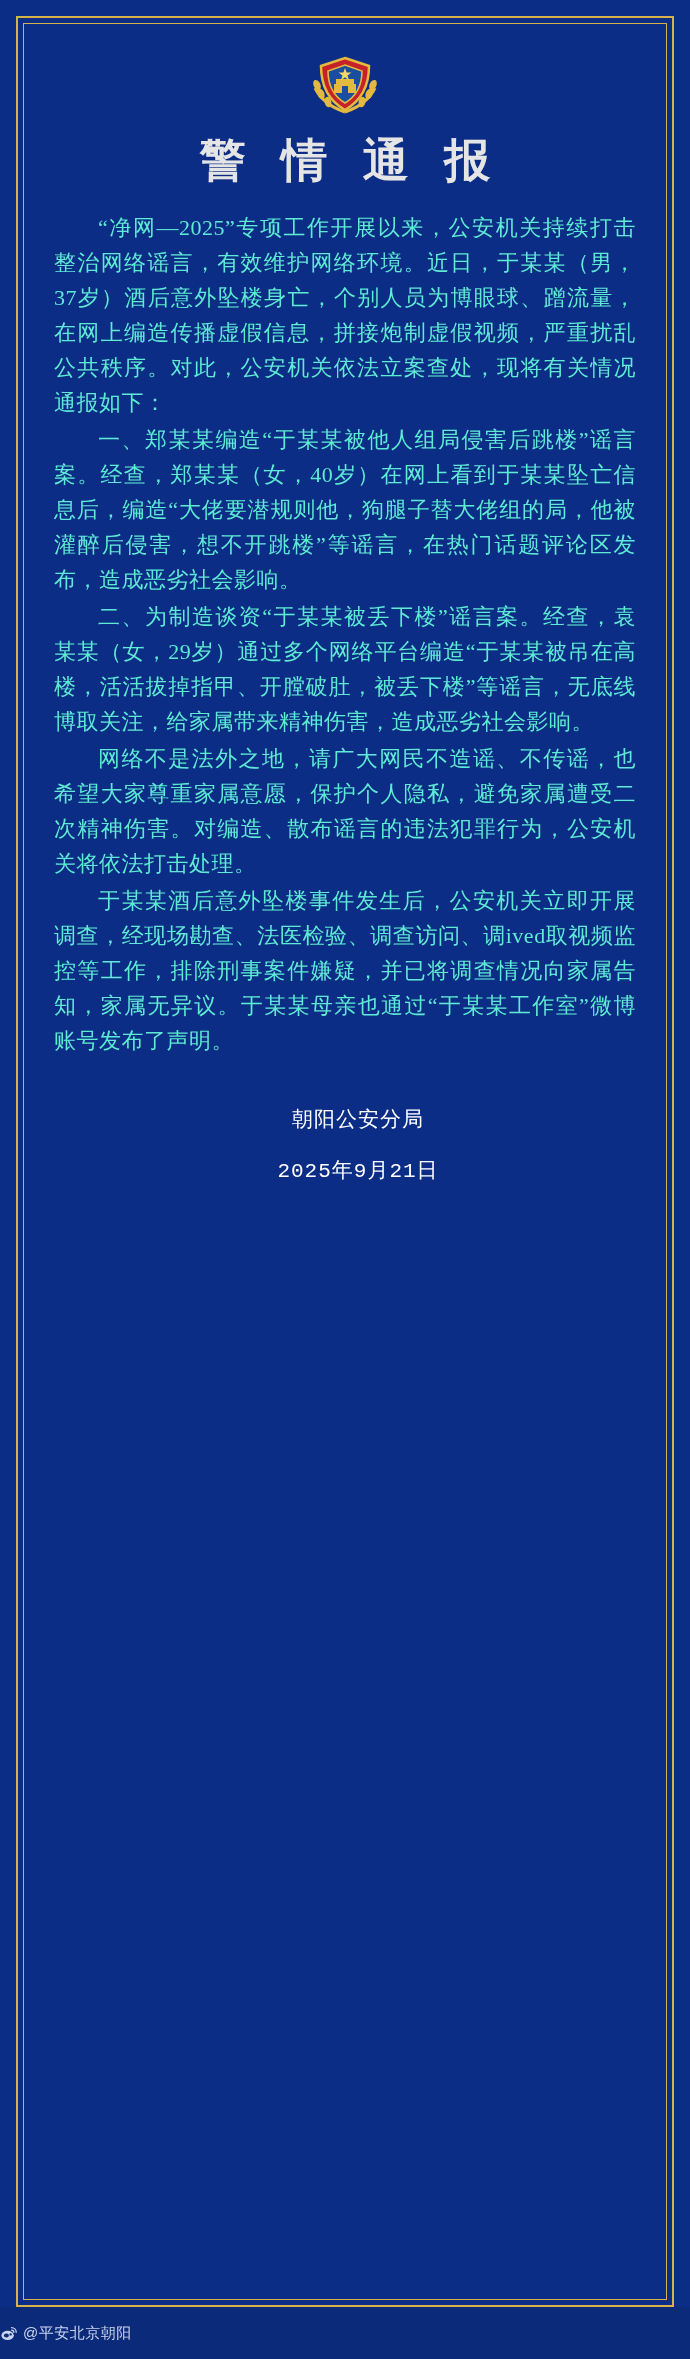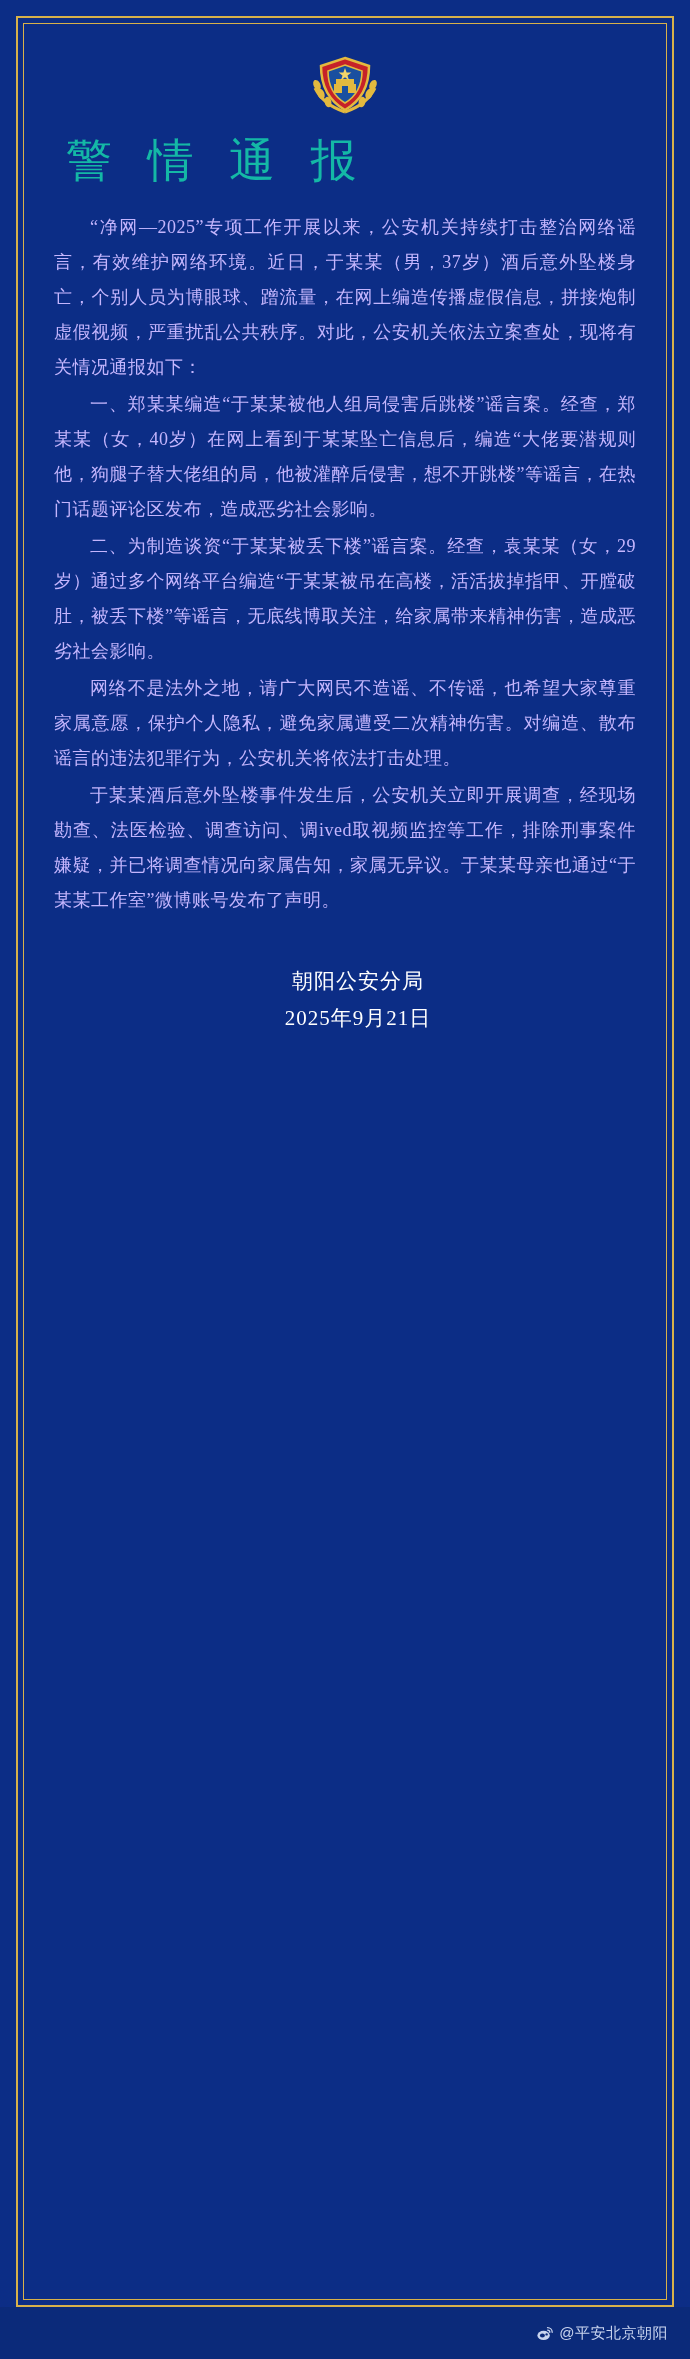--- a/index.html
+++ b/index.html
@@ -58,57 +58,58 @@
   }
   .emblem {
     display: inline-block;
     width: 84px;
     height: 66px;
     position: relative;
   }
   .emblem svg { display: block; }
 
   .doc-title {
+    text-align: center;
     font-size: 46px;
     letter-spacing: 12px;
-    font-weight: normal;
-    color: #14b8a6;
+    font-weight: bold;
+    color: #e5e5e5;
     margin: 6px 0 18px 0;
     text-indent: 12px;
     font-family: "Liberation Serif", "DejaVu Serif", serif;
   }
   .body-text p {
     margin: 0 0 2px 0;
-    font-size: 18px;
+    font-size: 22px;
     line-height: 35px;
     text-indent: 2em;
     text-align: justify;
     letter-spacing: 0.5px;
-    color: #c4b5fd;
+    color: #5eead4;
   }
   .sign {
     margin-top: 46px;
     text-align: center;
     font-size: 21px;
     line-height: 34px;
     letter-spacing: 1px;
   }
-  .sign div { margin: 3px; }
+  .sign div { margin: 17px; font-family: Liberation Mono, monospace; }
   .sign .dept { padding-left: 26px; }
   .sign .date { padding-left: 26px; }
 
   .footer {
     position: absolute;
     left: 0;
     right: 0;
     bottom: 0;
     height: 52px;
     display: flex;
     align-items: center;
-    justify-content: flex-end;
+    justify-content: flex-start;
     padding-right: 22px;
     box-sizing: border-box;
     background: #0b2a7a;
   }
   .wb-source {
     display: flex;
     align-items: center;
     font-family: "Liberation Sans", sans-serif;
     font-size: 15px;
     color: #c9d4ef;

